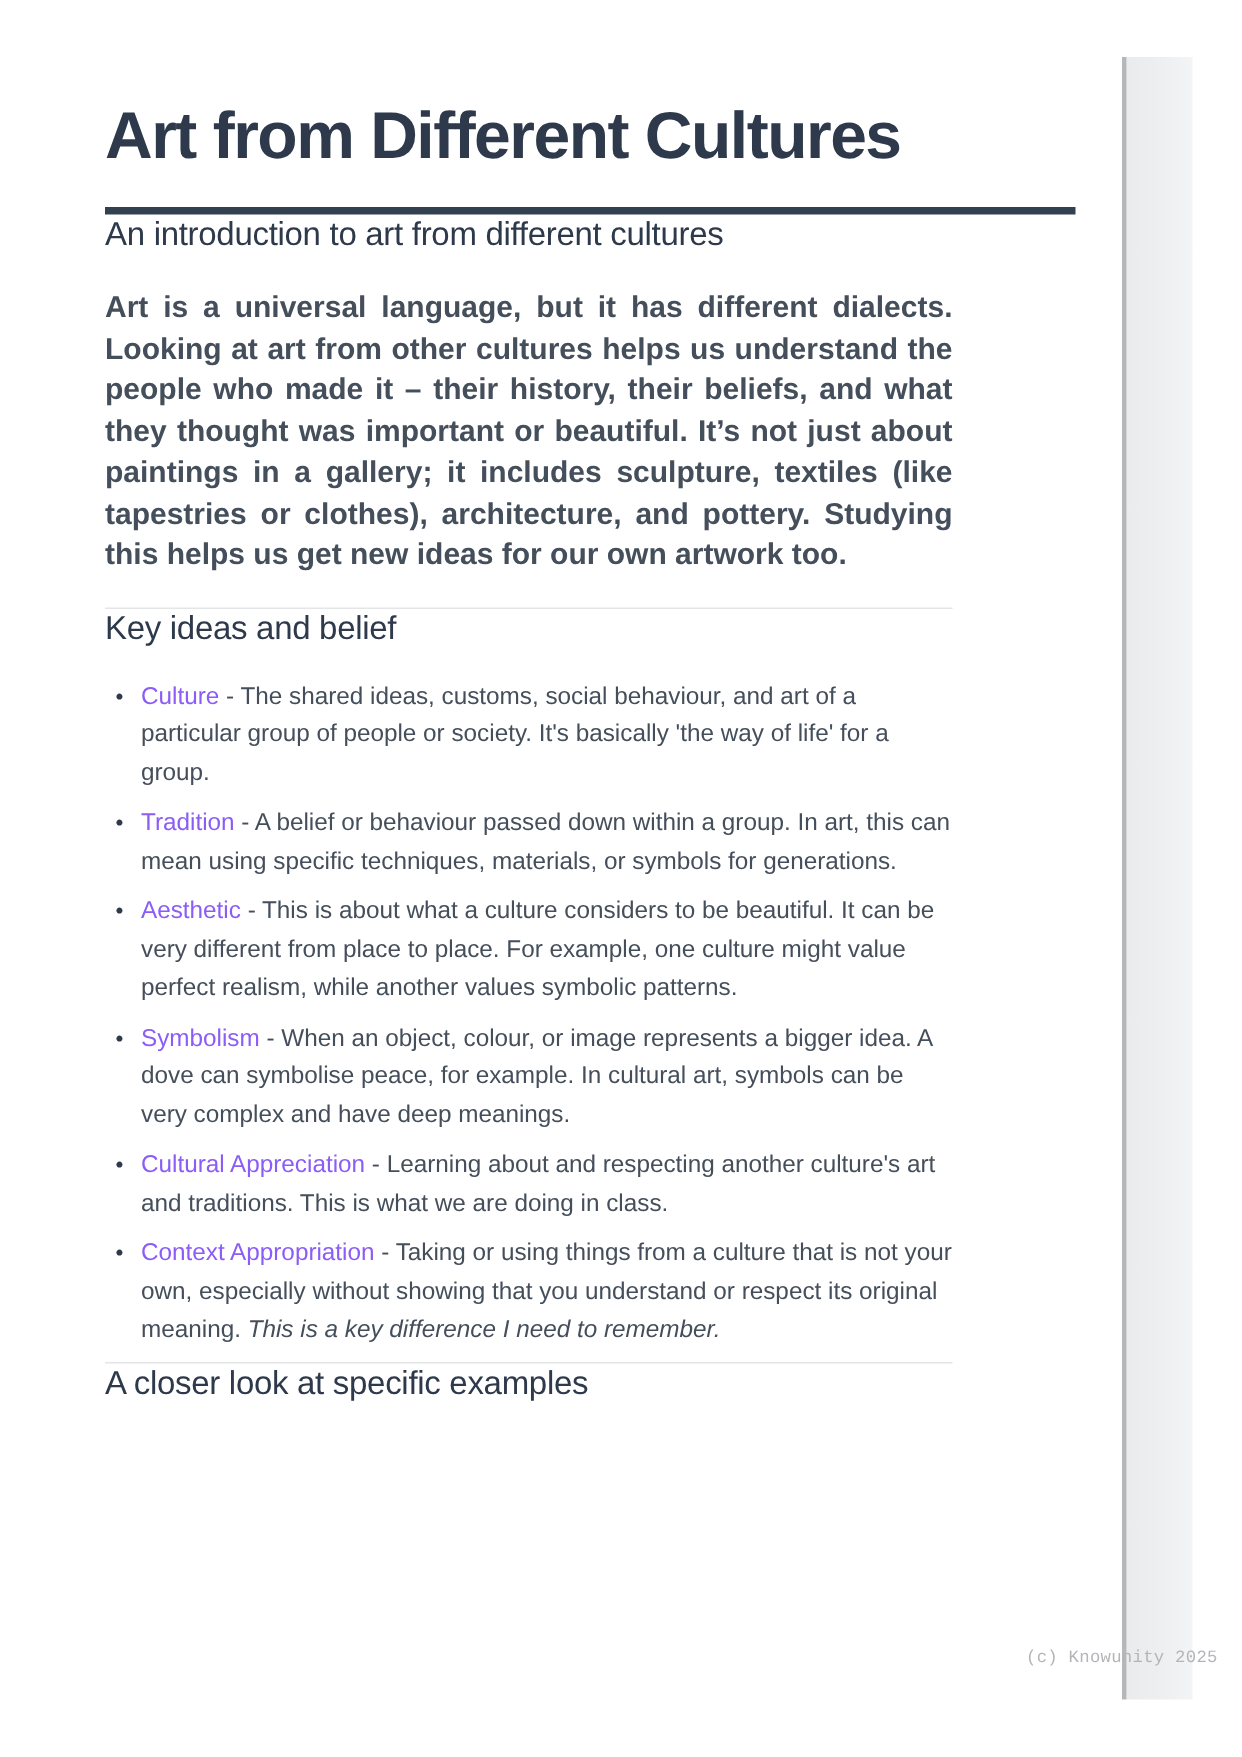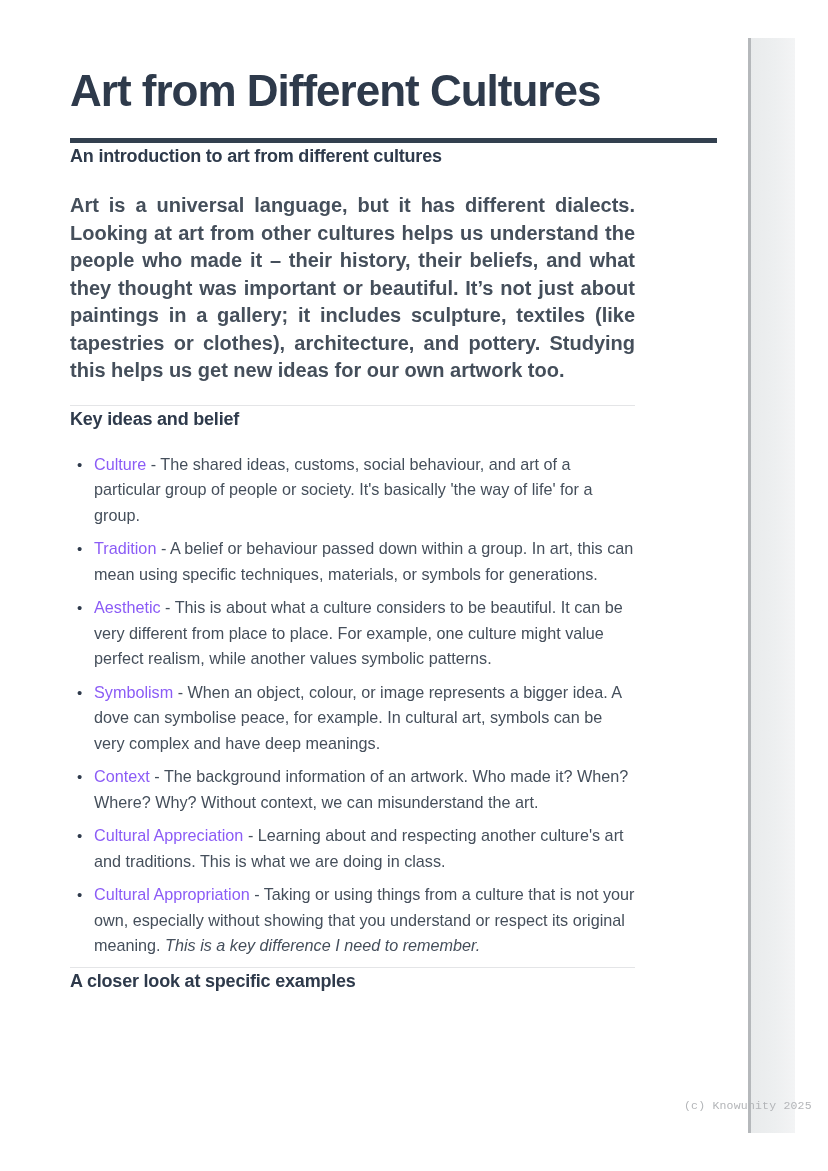--- a/index.html
+++ b/index.html
@@ -42,23 +42,23 @@
   .title-rule {
     margin-top: 22px;
     width: 647px; height: 5px;
     background: #33404f;
   }
 
   .text-col { width: 565px; }
 
   h2.section-heading {
     margin: 0;
-    font-size: 18px;
+    font-size: 22px;
     line-height: 26px;
-    font-weight: 700;
+    font-weight: 400;
     color: #2e3a4b;
     letter-spacing: -0.2px;
   }
   .h2-intro  { margin-top: 32px; }
   .h2-key    { margin-top: 28px; }
   .h2-closer { margin-top: 26px; }
 
   p.lead {
     margin: 23px 0 0 0;
     font-size: 20px;
@@ -146,29 +146,25 @@
         </li>
         <li>
           <strong>Aesthetic</strong>
           <span>- This is about what a culture considers to be beautiful. It can be very different from place to place. For example, one culture might value perfect realism, while another values symbolic patterns.</span>
         </li>
         <li>
           <strong>Symbolism</strong>
           <span>- When an object, colour, or image represents a bigger idea. A dove can symbolise peace, for example. In cultural art, symbols can be very complex and have deep meanings.</span>
         </li>
         <li>
-          <strong>Context</strong>
-          <span>- The background information of an artwork. Who made it? When? Where? Why? Without context, we can misunderstand the art.</span>
-        </li>
-        <li>
           <strong>Cultural Appreciation</strong>
           <span>- Learning about and respecting another culture's art and traditions. This is what we are doing in class.</span>
         </li>
         <li>
-          <strong>Cultural Appropriation</strong>
+          <strong>Context Appropriation</strong>
           <span>- Taking or using things from a culture that is not your own, especially without showing that you understand or respect its original meaning.</span>
           <em>This is a key difference I need to remember.</em>
         </li>
       </ul>
 
       <div class="divider divider-2"></div>
 
       <h2 class="section-heading h2-closer">A closer look at specific examples</h2>
 
     </div>

